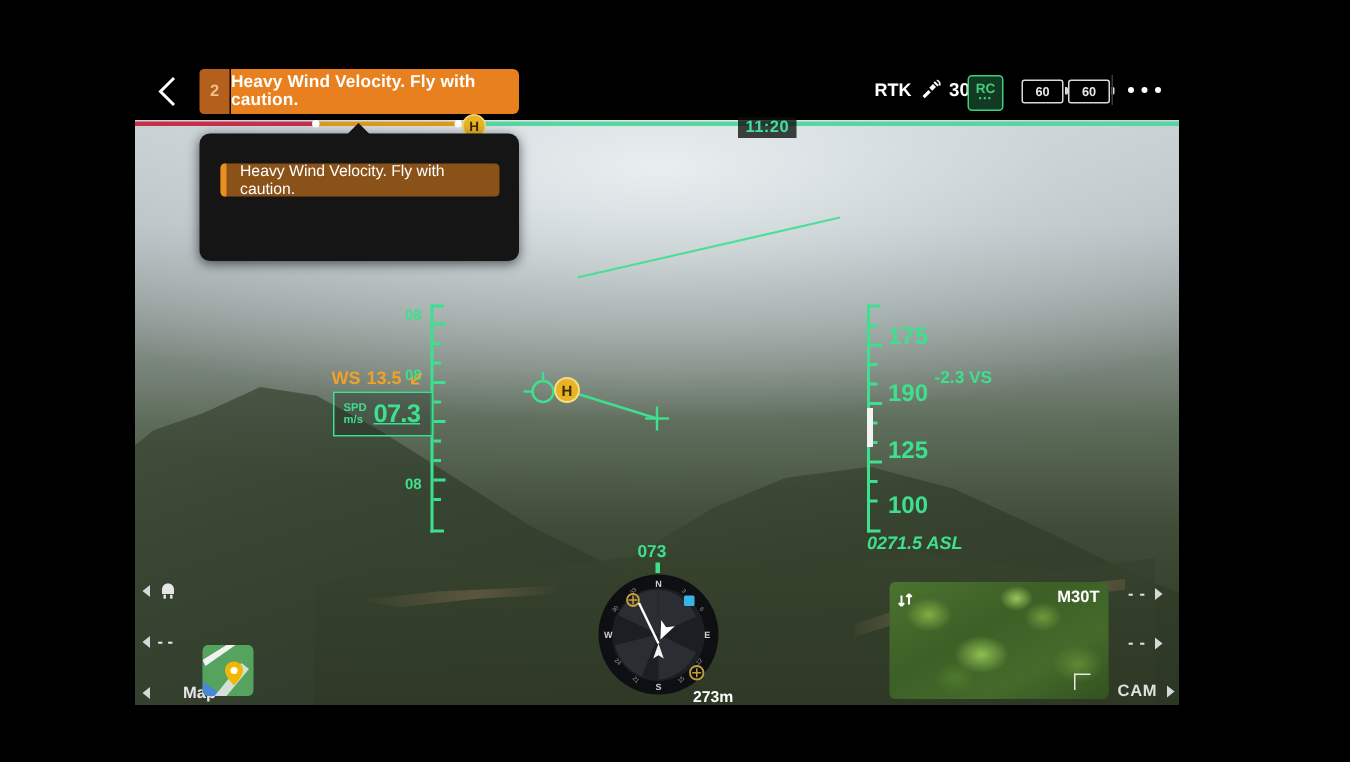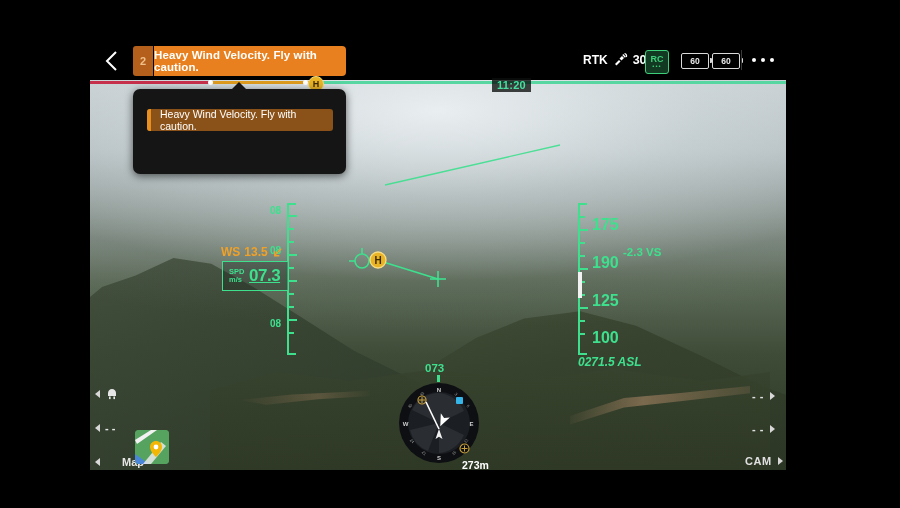--- a/index.html
+++ b/index.html
@@ -315,20 +315,29 @@
       <path d="M0 24 L14 34 L0 34 Z" fill="#4a86d8"></path>
       <path d="M0 10 L16 0 L22 0 L2 14 Z" fill="#f2f2f2"></path>
       <path d="M8 34 L26 12 L31 16 L16 34 Z" fill="#eaeaea" opacity=".85"></path>
       <g>
         <path d="M21 11 C17.7 11 15 13.6 15 16.9 C15 21.3 21 27 21 27 C21 27 27 21.3 27 16.9 C27 13.6 24.3 11 21 11 Z" fill="#f2b705"></path>
         <circle cx="21" cy="17" r="2.4" fill="#ffffff"></circle>
       </g>
     </svg>
   </div>
 
+  <div class="cam-prev">
+    <div class="cam-foliage"></div>
+    <svg class="cam-swap" viewBox="0 0 14 14">
+      <path d="M3 4 L3 11 M3 11 L1.2 9 M3 11 L4.8 9" stroke="#fff" stroke-width="1.3" fill="none"></path>
+      <path d="M8 10 L8 3 M8 3 L6.2 5 M8 3 L9.8 5" stroke="#fff" stroke-width="1.3" fill="none"></path>
+    </svg>
+    <div class="cam-model">M30T</div>
+    <div class="cam-corner"></div>
+  </div>
   <div class="cs-row cs-1">
     <span class="cs-txt">- -</span>
     <div class="cs-caret"></div>
   </div>
   <div class="cs-row cs-2">
     <span class="cs-txt">- -</span>
     <div class="cs-caret"></div>
   </div>
   <div class="cs-row cs-3">
     <span class="cs-txt">CAM</span>

